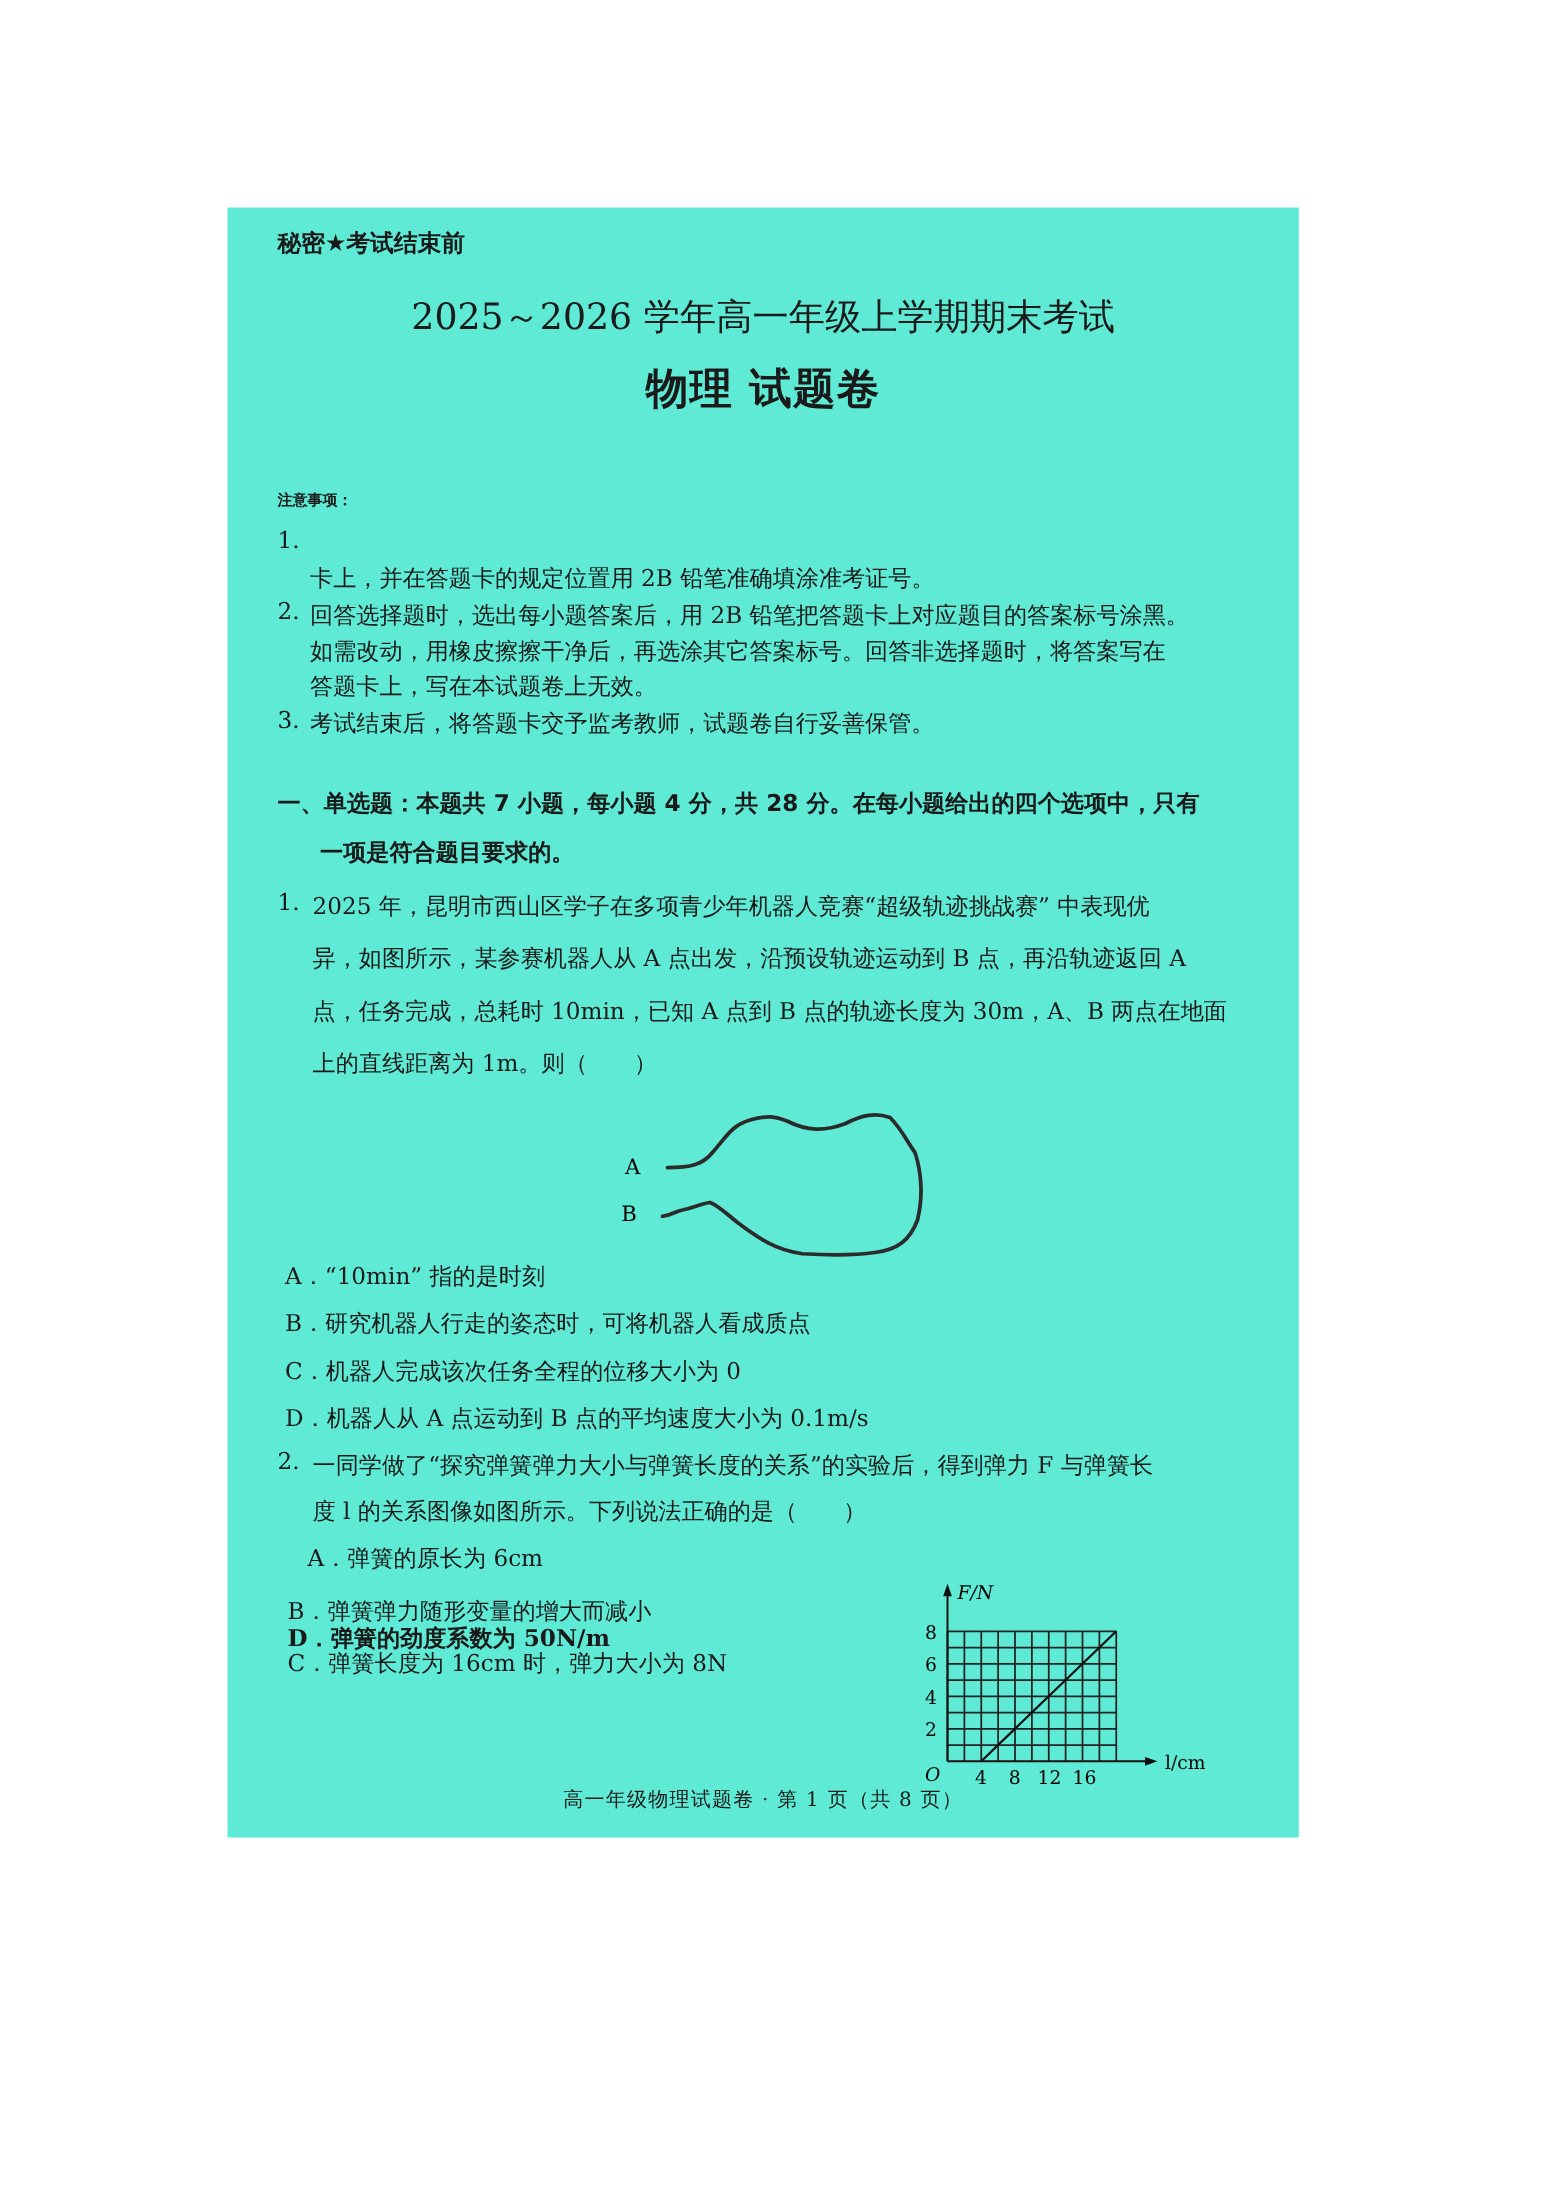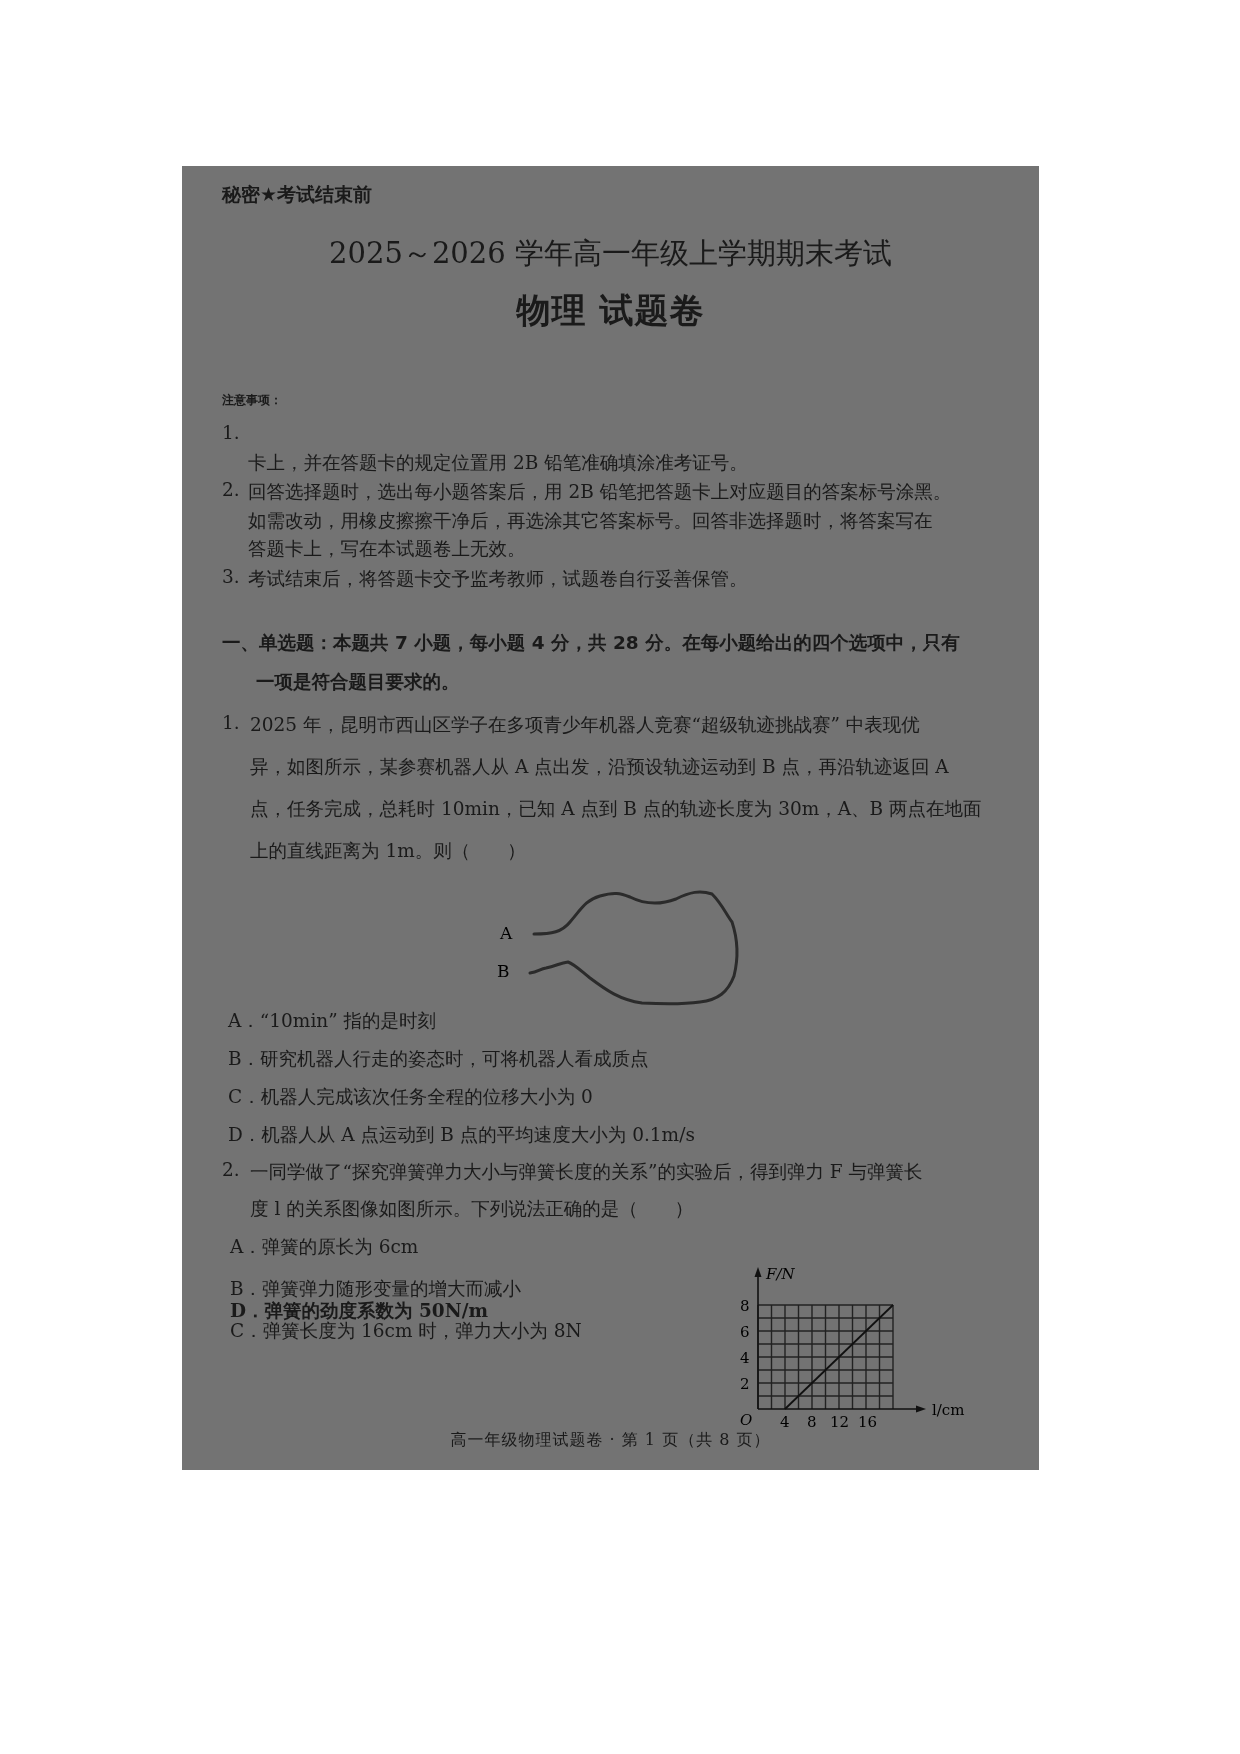--- a/index.html
+++ b/index.html
@@ -8,21 +8,21 @@
     background: #ffffff;
     position: relative;
     overflow: hidden;
     font-family: "DejaVu Serif", "Liberation Serif", serif;
     color: #1a1a1a;
   }
   .page {
     position: absolute;
     left: 182px; top: 166px;
     width: 857px; height: 1304px;
-    background: #737373;
+    background: #5eead4;
   }
   .abs { position: absolute; white-space: nowrap; }
   .secret { left: 40px; top: 16px; font-size: 19px; font-weight: bold; font-family: "DejaVu Sans", sans-serif; }
   .title { left: 0; width: 857px; text-align: center; top: 68px; font-size: 29px; }
   .subject { left: 0; width: 857px; text-align: center; top: 122px; font-size: 34px; font-weight: bold; letter-spacing: 1px; }
   .info { left: 0; width: 857px; text-align: center; top: 196px; font-size: 18px; }
   .notice-head { left: 40px; top: 226px; font-size: 12px; font-weight: bold; font-family: "DejaVu Sans", sans-serif; }
   .line { font-size: 18.5px; }
   .sec-head { font-size: 18.5px; font-weight: bold; font-family: "DejaVu Sans", sans-serif; }
   .q { font-size: 18.5px; }
@@ -71,21 +71,21 @@
     <div class="abs q" style="left:46px; top:880px;">B．研究机器人行走的姿态时，可将机器人看成质点</div>
     <div class="abs q" style="left:46px; top:918px;">C．机器人完成该次任务全程的位移大小为 0</div>
     <div class="abs q" style="left:46px; top:956px;">D．机器人从 A 点运动到 B 点的平均速度大小为 0.1m/s</div>
   </div>
 
   <div>
     <div class="abs q" style="left:40px; top:993px;">2.</div>
     <div class="abs q" style="left:68px; top:993px;">一同学做了“探究弹簧弹力大小与弹簧长度的关系”的实验后，得到弹力 F 与弹簧长</div>
     <div class="abs q" style="left:68px; top:1030px;">度 l 的关系图像如图所示。下列说法正确的是（　　）</div>
 
-    <div class="abs q" style="left:48px; top:1068px;">A．弹簧的原长为 6cm</div>
+    <div class="abs q" style="left:64px; top:1068px;">A．弹簧的原长为 6cm</div>
     <div class="abs q" style="left:48px; top:1110px;">B．弹簧弹力随形变量的增大而减小</div>
     <div class="abs q" style="left:48px; top:1152px;">C．弹簧长度为 16cm 时，弹力大小为 8N</div>
     <div class="abs q" style="left:48px; top:1132px;font-weight:bold;">D．弹簧的劲度系数为 50N/m</div>
 
     <svg class="abs" style="left:548px; top:1059px;" width="260" height="210" viewBox="0 0 260 210">
 
       <g stroke="#222" stroke-width="1.4">
         <line x1="28" y1="184" x2="28" y2="80"></line>
         <line x1="41.5" y1="184" x2="41.5" y2="80"></line>
         <line x1="55" y1="184" x2="55" y2="80"></line>

